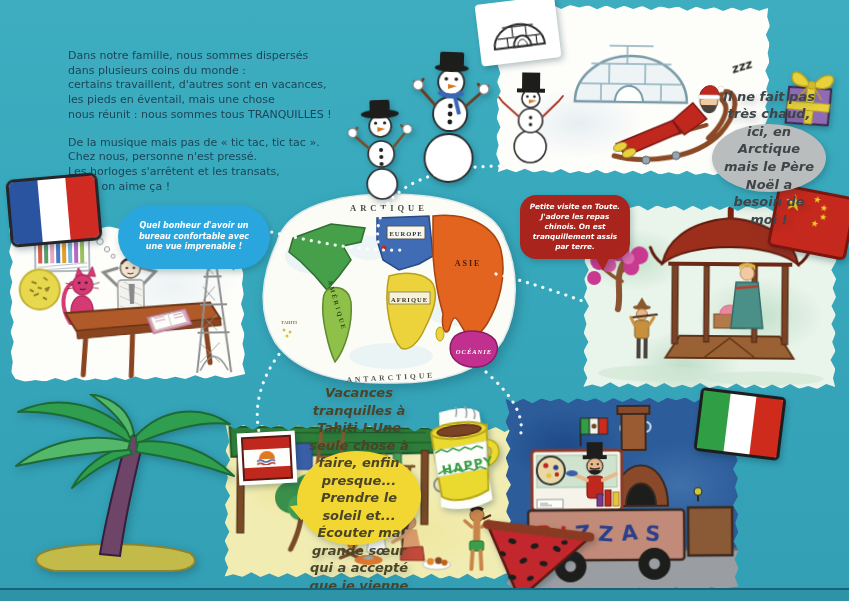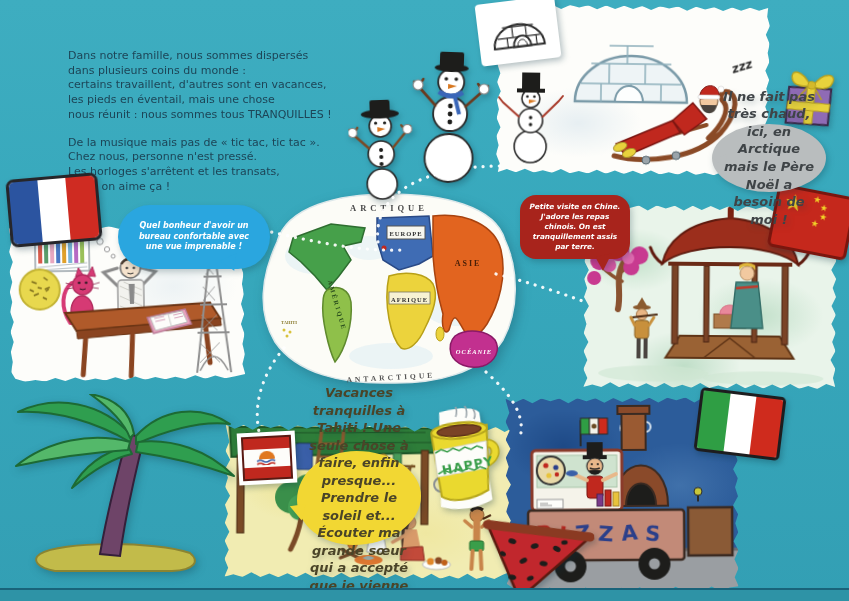--- a/index.html
+++ b/index.html
@@ -566,20 +566,20 @@
     </g>
   </svg>
 
   <div class="abs bubble paris-bubble">
     <span>Quel bonheur d'avoir un bureau confortable avec une vue imprenable !</span>
   </div>
   <div class="abs bubble arctic-bubble">
     <span>Il ne fait pas très chaud, ici, en Arctique mais le Père Noël a besoin de moi !</span>
   </div>
   <div class="abs bubble china-bubble">
-    <span>Petite visite en Chine. J'adore les repas chinois. On est tranquillement assis par terre.</span>
+    <span>Petite visite en Toute. J'adore les repas chinois. On est tranquillement assis par terre.</span>
   </div>
   <div class="abs bubble tahiti-bubble">
     <span>Vacances tranquilles à Tahiti ! Une seule chose à faire, enfin presque... Prendre le soleil et... Écouter ma grande sœur qui a accepté que je vienne !</span>
   </div>
 
   <div class="abs page-bottom"></div>
 </div>
 
 </body></html>

